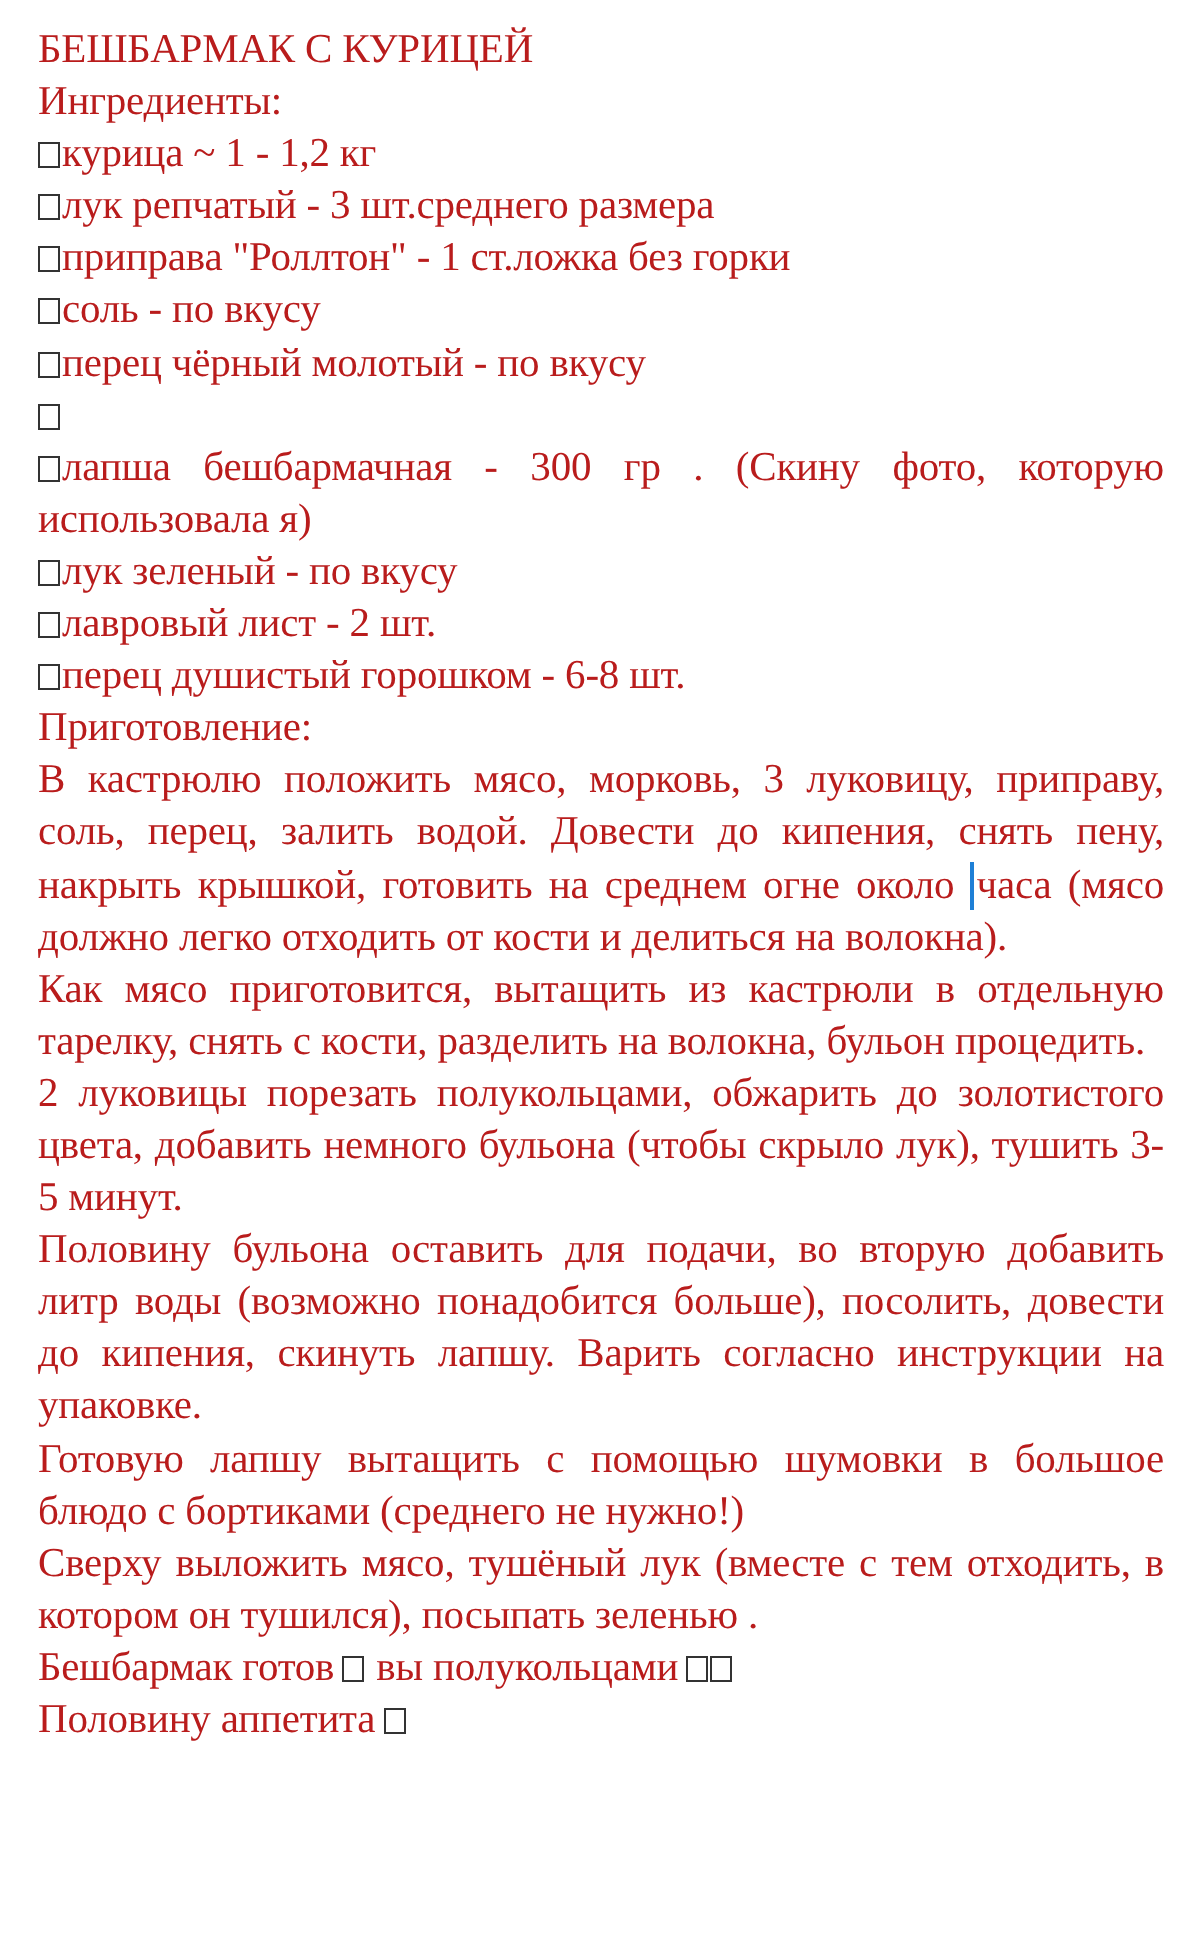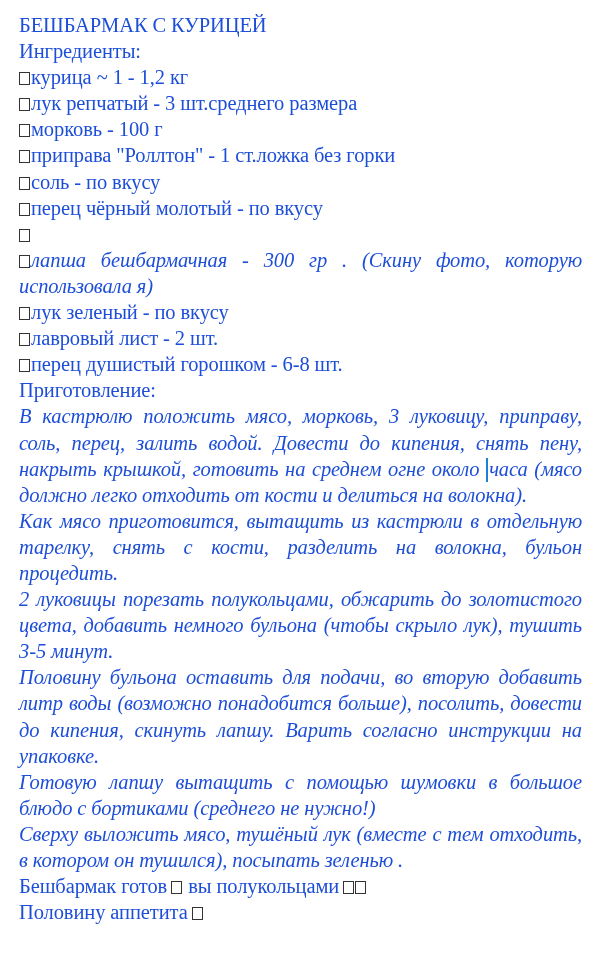--- a/index.html
+++ b/index.html
@@ -14,33 +14,32 @@
       position: relative;
     }
     .doc {
       position: absolute;
       left: 19px;
       top: 12px;
       width: 563px;
       font-family: "Liberation Serif", "DejaVu Serif", serif;
       font-size: 20.5px;
       line-height: 26.1px;
-      color: #1d4ed8;
+      color: #b91c1c;
       letter-spacing: -0.1px;
     }
     .line {
       display: block;
       white-space: nowrap;
     }
     .para {
       display: block;
       text-align: justify;
       text-align-last: left;
       white-space: normal;
-      font-style: italic;
     }
     .box {
       display: inline-block;
       width: 11px;
       height: 13px;
       border: 1px solid #333;
       box-sizing: border-box;
       vertical-align: -1px;
       margin-right: 1px;
     }
@@ -58,21 +57,20 @@
   </style>
 </head>
 <body>
 
 <div class="doc">
   <span class="line">БЕШБАРМАК С КУРИЦЕЙ</span>
   <span class="line">Ингредиенты:</span>
 
   <span class="line"><span class="box"></span><span>курица ~ 1 - 1,2 кг</span></span>
   <span class="line"><span class="box"></span><span>лук репчатый - 3 шт.среднего размера</span></span>
-  <span class="line"><span class="box"></span><span>морковь - 100 г</span></span>
   <span class="line"><span class="box"></span><span>приправа "Роллтон" - 1 ст.ложка без горки</span></span>
   <span class="line"><span class="box"></span><span>соль - по вкусу</span></span>
   <span class="line"><span class="box"></span><span>перец чёрный молотый - по вкусу</span></span>
   <span class="line"><span class="box"></span></span>
   <span class="para"><span class="box"></span><span>лапша бешбармачная - 300 гр . (Скину фото, которую использовала я)</span></span>
   <span class="line"><span class="box"></span><span>лук зеленый - по вкусу</span></span>
   <span class="line"><span class="box"></span><span>лавровый лист - 2 шт.</span></span>
   <span class="line"><span class="box"></span><span>перец душистый горошком - 6-8 шт.</span></span>
 
   <span class="line">Приготовление:</span>

